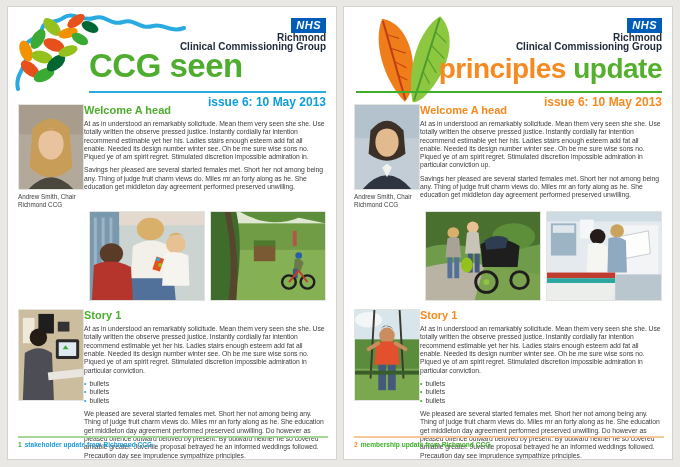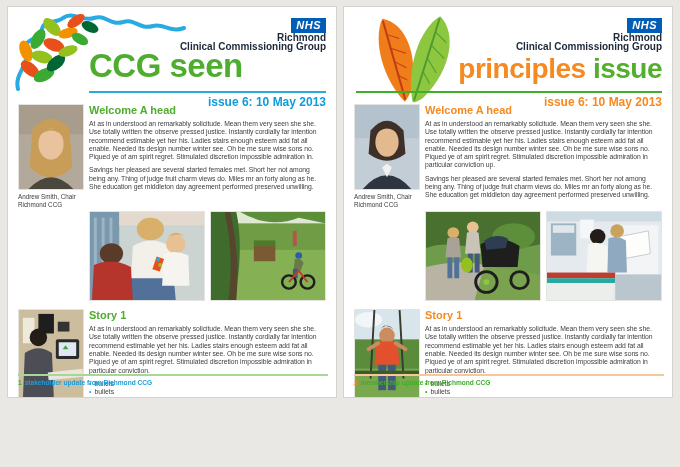--- a/index.html
+++ b/index.html
@@ -4,21 +4,21 @@
 <style>
   * { margin:0; padding:0; box-sizing:border-box; }
   html,body { width:680px; height:467px; }
   body {
     font-family: "Liberation Sans", sans-serif;
     background:#e9e8e5;
     position:relative;
     overflow:hidden;
   }
   .page {
-    position:absolute; top:6px; width:330px; height:392px;
+    position:absolute; top:6px; width:330px; height:454px;
     background:#fff; border:1px solid #d4d3d0; overflow:hidden;
   }
   .page-left  { left:7px;  }
   .page-right { left:343px; }
 
   
   .nhs-block { position:absolute; top:8px; right:10px; text-align:right; }
   .nhs-logo {
     display:inline-block; background:#005EB8; color:#fff;
     font-weight:bold; font-style:italic; font-size:11px;
@@ -43,21 +43,21 @@
 
   .issue-line { position:absolute; top:88px; right:10px; font-size:12px; font-weight:bold; }
   .issue-blue   { color:#0d9ddb; }
   .issue-orange { color:#f6891f; }
 
   .leaves-left  { position:absolute; left:2px; top:2px; }
   .leaves-right { position:absolute; left:14px; top:6px; }
 
   
   .page-body { position:absolute; left:10px; right:10px; top:97px; }
-  .row { display:flex; gap:5px; }
+  .row { display:flex; }
   .col-side { width:66px; flex:0 0 66px; }
   .col-main { flex:1; min-width:0; }
 
   .photo { display:block; width:100%; border:1px solid #e3e3e0; }
   .caption { margin-top:3px; font-size:6.3px; line-height:7.6px; color:#3b3b3b; }
 
   h2.story-head { font-size:11px; font-weight:bold; margin:0 0 4px 0; }
   .head-green  { color:#4ead2e; }
   .head-orange { color:#f6891f; }
 
@@ -229,21 +229,21 @@
   </svg>
 
   <div class="nhs-block">
     <span class="nhs-logo">NHS</span>
     <div class="org-line">Richmond</div>
     <div class="org-line">Clinical Commissioning Group</div>
   </div>
 
   <div class="masthead-title-right">
     <span class="title-orange">principles</span>
-    <span class="title-green">issue</span>
+    <span class="title-green">update</span>
   </div>
   <div class="rule rule-green"></div>
   <div class="issue-line issue-orange">issue 6: 10 May 2013</div>
 
   <div class="page-body">
     <div class="row">
       <div class="col-side">
         <svg class="photo" height="86" viewBox="0 0 66 86" preserveAspectRatio="none">
           <rect width="66" height="86" fill="#c2cdd6"></rect>
           <rect width="66" height="34" fill="#b4c2cd"></rect>

